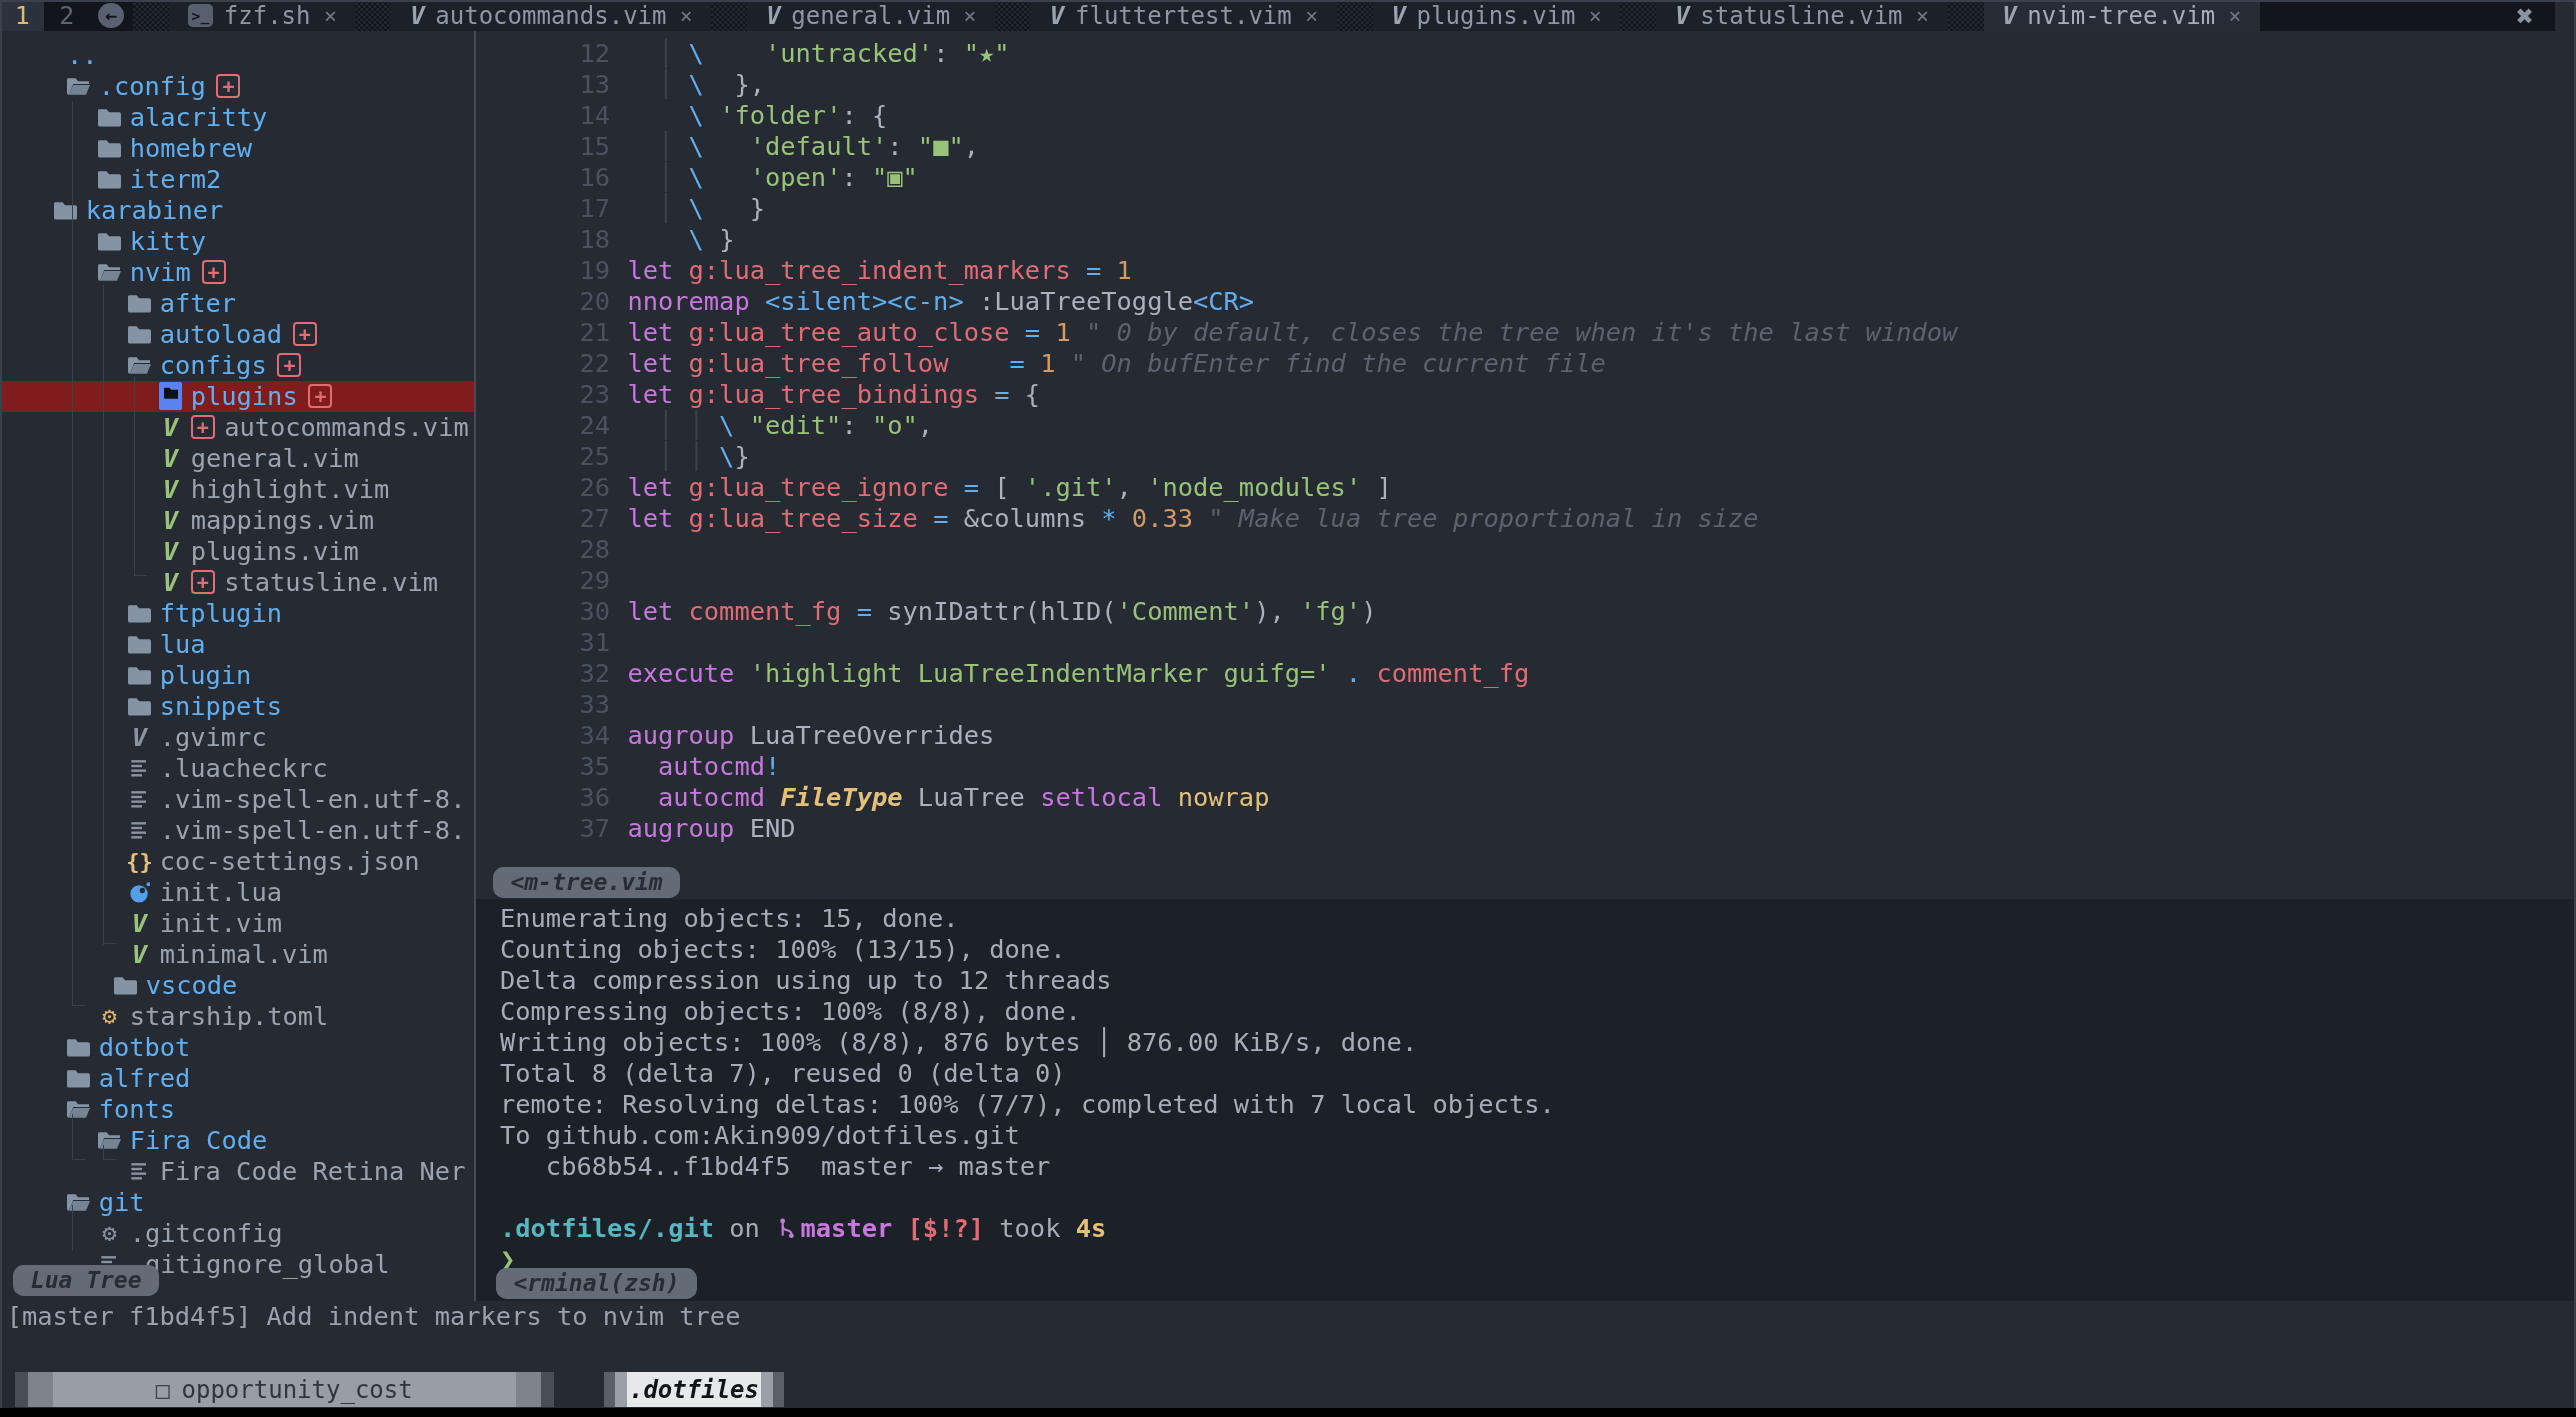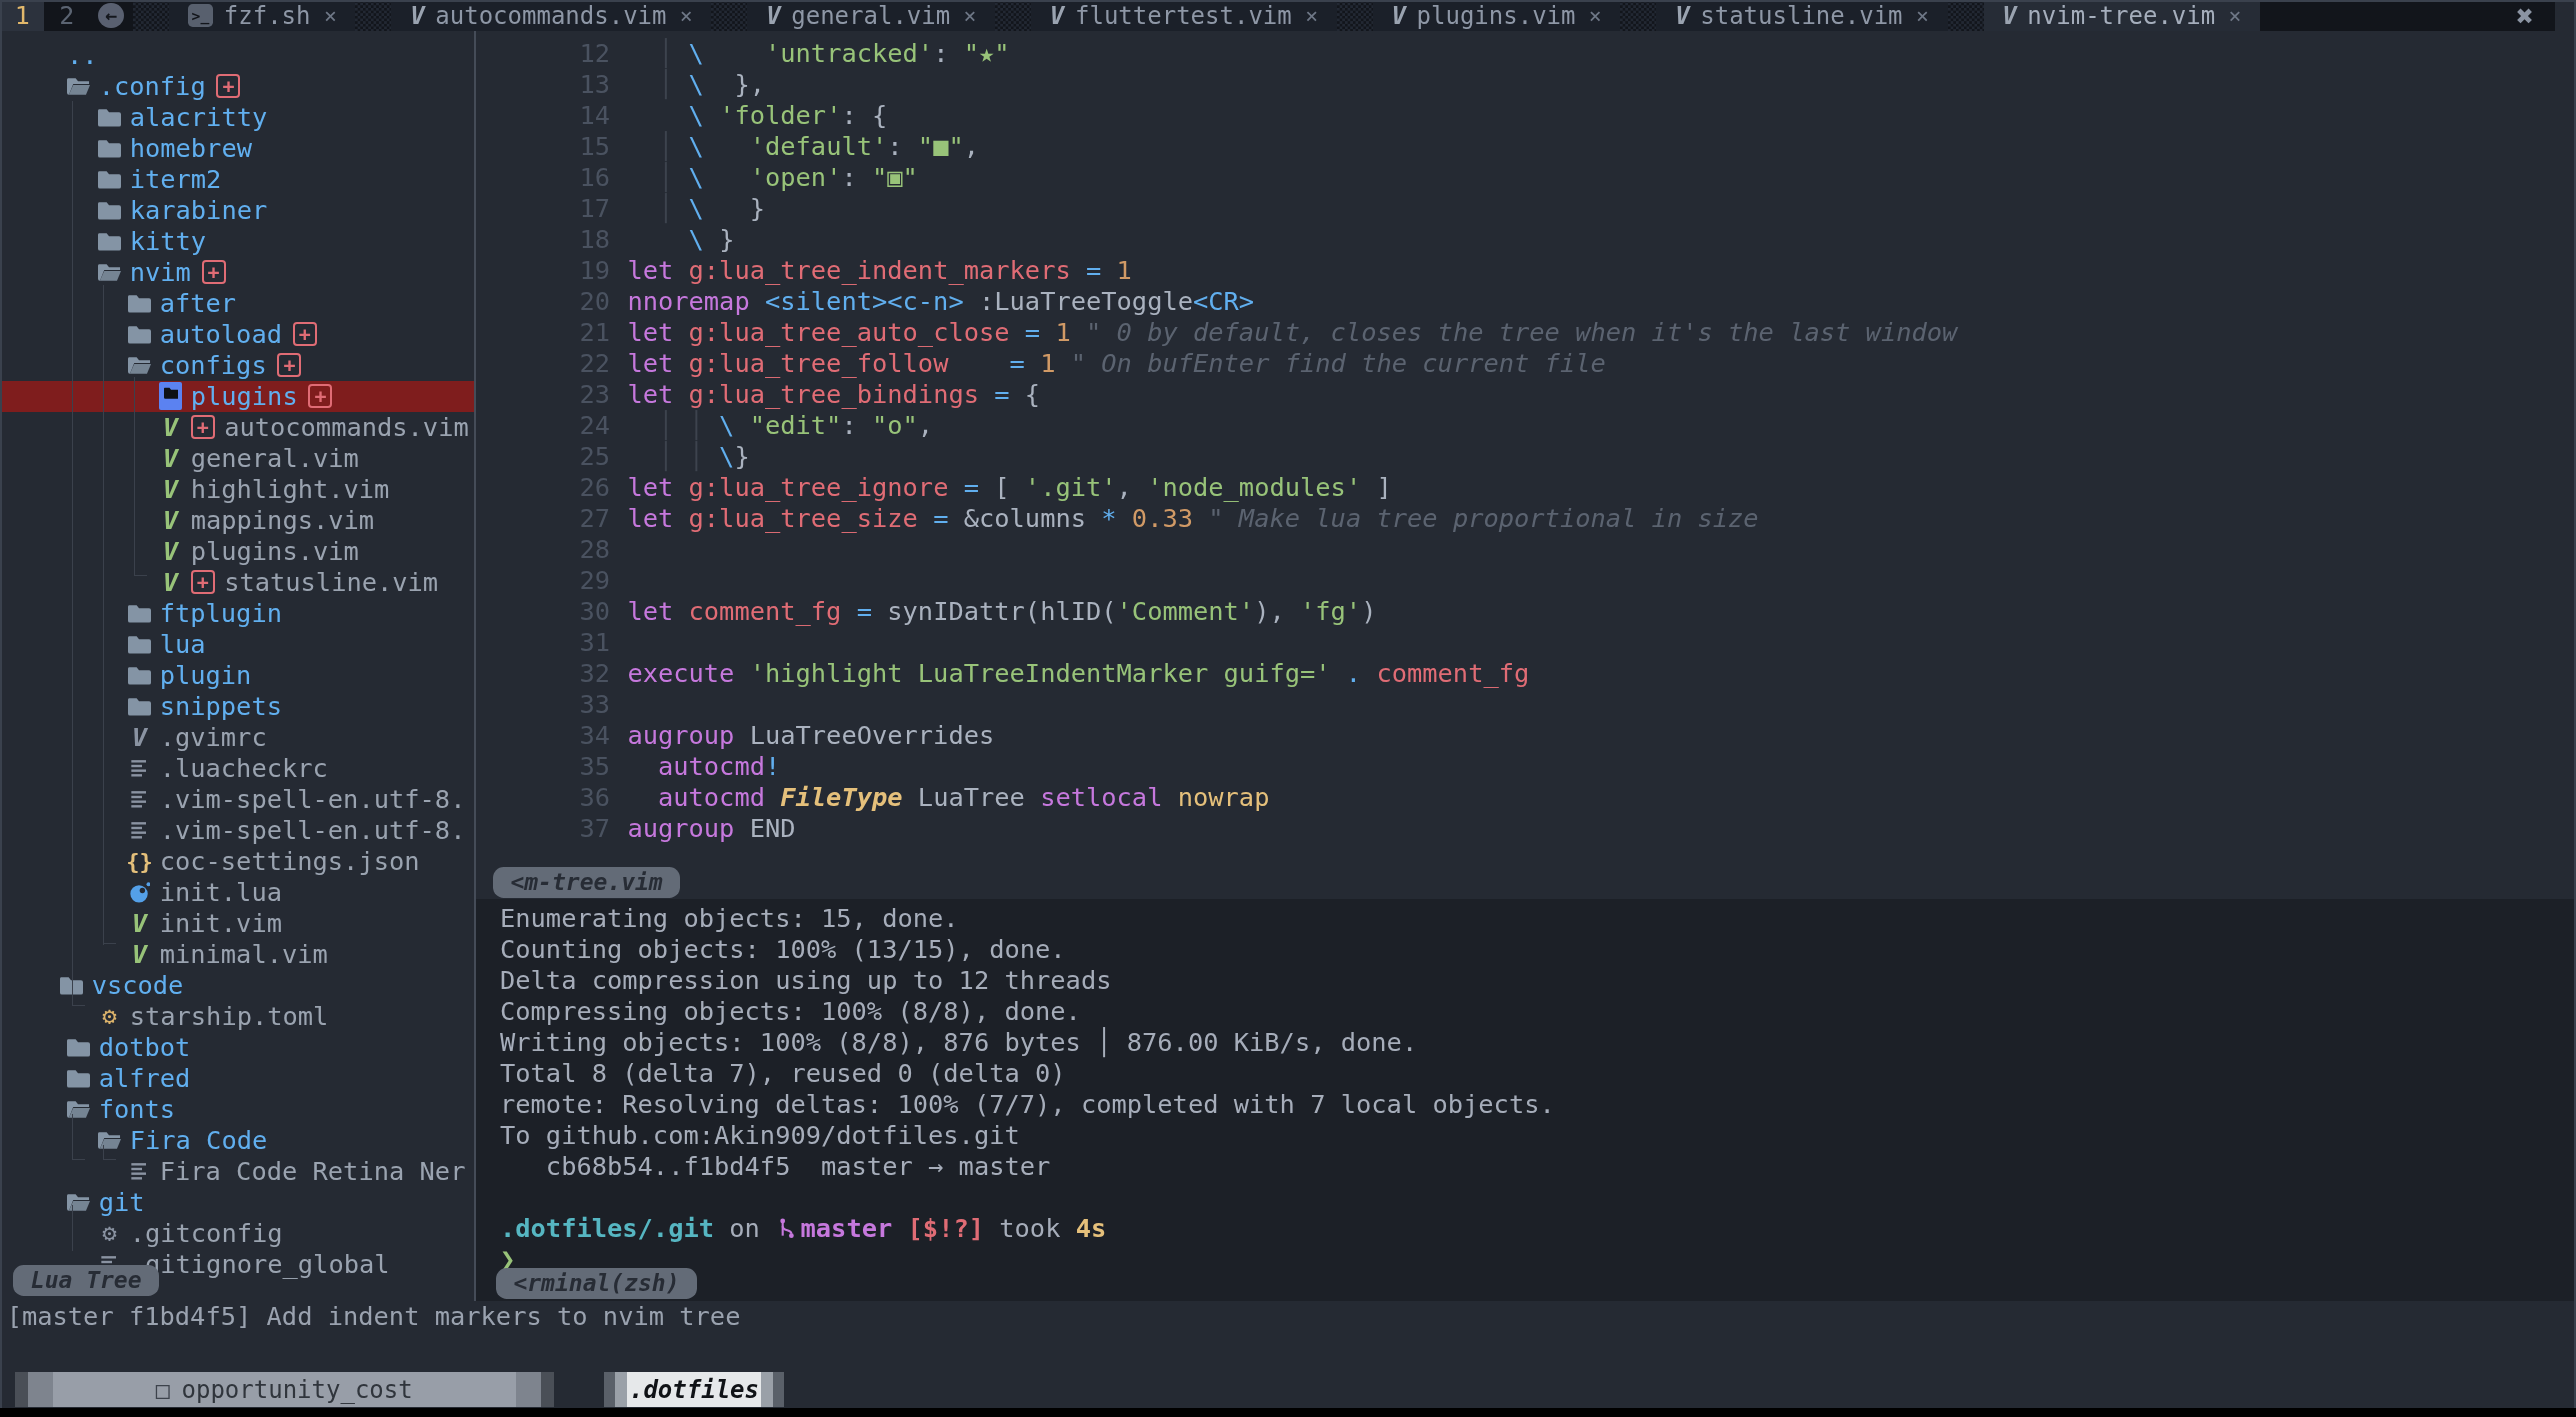--- a/index.html
+++ b/index.html
@@ -168,21 +168,21 @@
           <span class="lbl blue">homebrew</span>
         </div>
         <div class="trow" style="padding-left:98px">
           <span class="ic">
             <svg width="23" height="20" viewBox="0 0 24 20">
               <path fill="#8494a5" d="M1 2h8l2.5 3H22a2 2 0 0 1 2 2v11a2 2 0 0 1-2 2H2a2 2 0 0 1-2-2V4a2 2 0 0 1 1-2z"></path>
             </svg>
           </span>
           <span class="lbl blue">iterm2</span>
         </div>
-        <div class="trow" style="padding-left:98px">
+        <div class="trow" style="padding-left:54px">
           <span class="ic">
             <svg width="23" height="20" viewBox="0 0 24 20">
               <path fill="#8494a5" d="M1 2h8l2.5 3H22a2 2 0 0 1 2 2v11a2 2 0 0 1-2 2H2a2 2 0 0 1-2-2V4a2 2 0 0 1 1-2z"></path>
             </svg>
           </span>
           <span class="lbl blue">karabiner</span>
         </div>
         <div class="trow" style="padding-left:98px">
           <span class="ic">
             <svg width="23" height="20" viewBox="0 0 24 20">
@@ -355,21 +355,21 @@
           <span class="lbl gray">init.lua</span>
         </div>
         <div class="trow" style="padding-left:128px">
           <span class="ic vi grn">V</span>
           <span class="lbl gray">init.vim</span>
         </div>
         <div class="trow" style="padding-left:128px">
           <span class="ic vi grn">V</span>
           <span class="lbl gray">minimal.vim</span>
         </div>
-        <div class="trow" style="padding-left:60px">
+        <div class="trow" style="padding-left:114px">
           <span class="ic">
             <svg width="23" height="20" viewBox="0 0 24 20">
               <path fill="#8494a5" d="M1 2h8l2.5 3H22a2 2 0 0 1 2 2v11a2 2 0 0 1-2 2H2a2 2 0 0 1-2-2V4a2 2 0 0 1 1-2z"></path>
             </svg>
           </span>
           <span class="lbl blue">vscode</span>
         </div>
         <div class="trow" style="padding-left:98px">
           <span class="ic gear yel">⚙</span>
           <span class="lbl gray">starship.toml</span>

